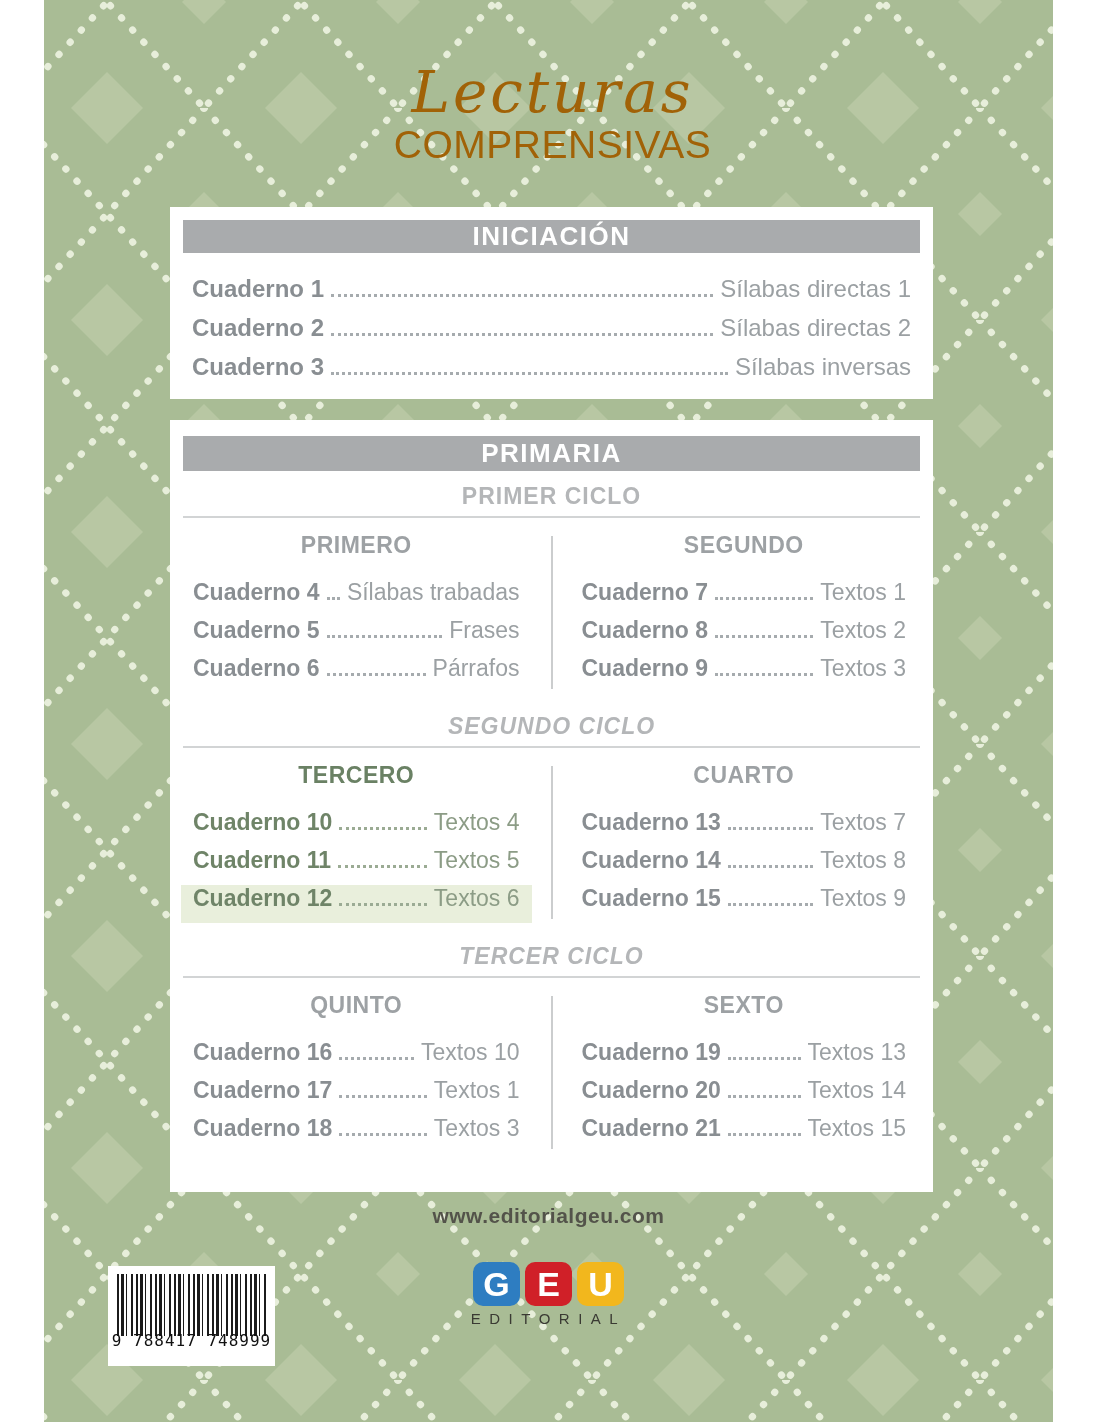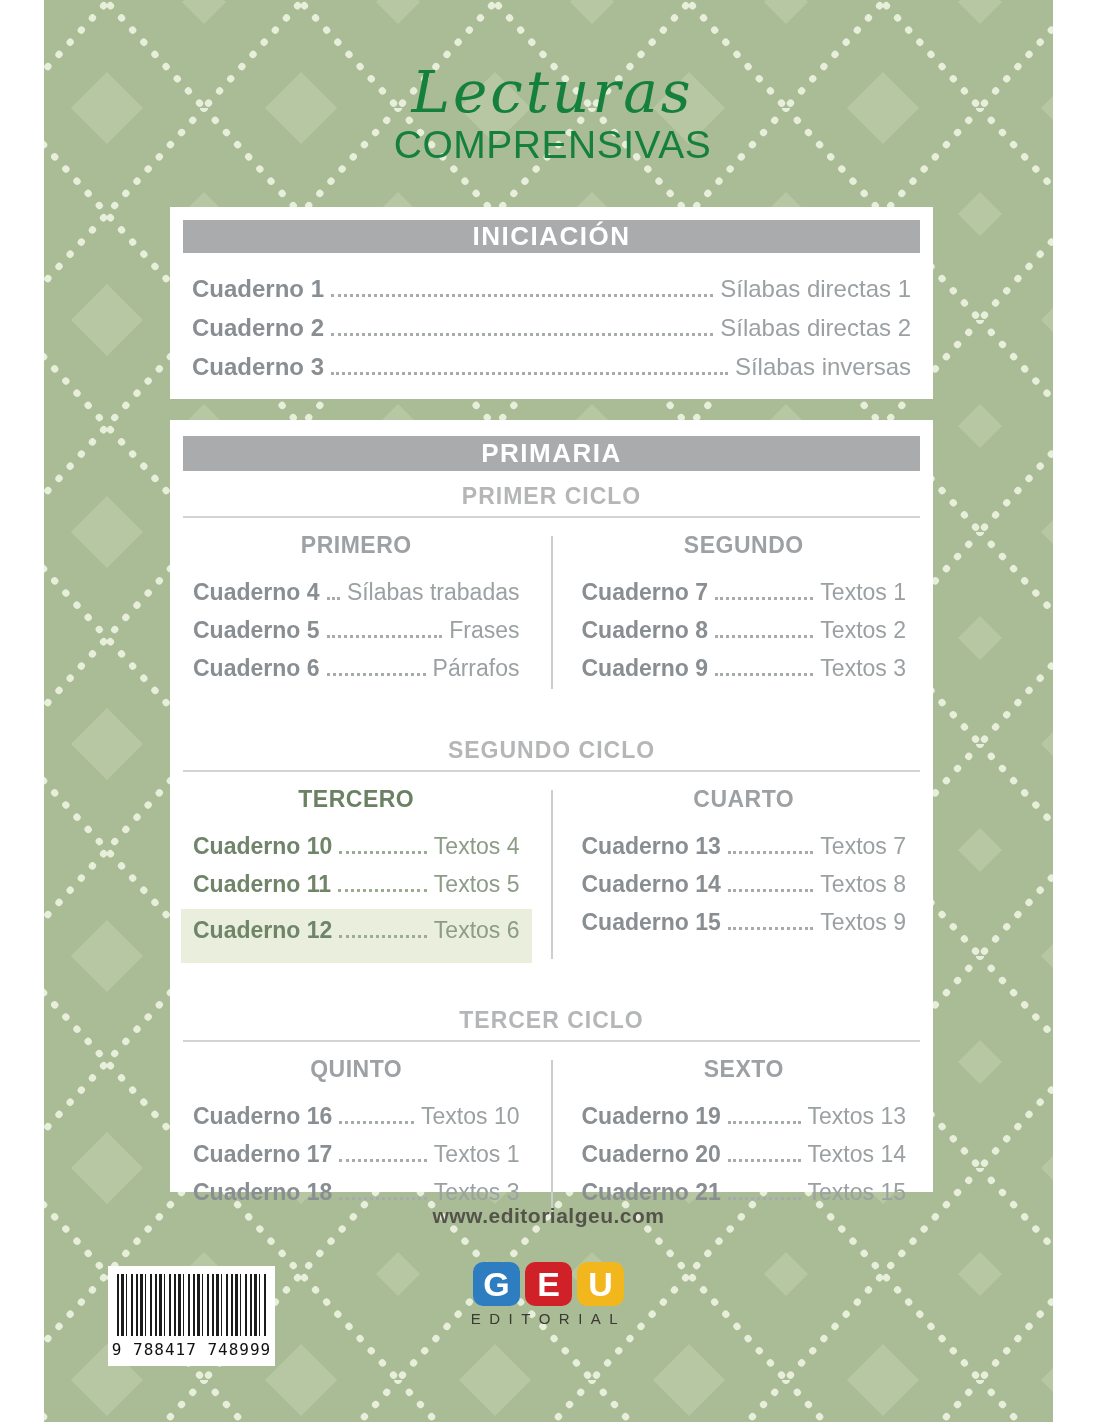--- a/index.html
+++ b/index.html
@@ -4,72 +4,72 @@
 <style>
   html,body{margin:0;padding:0;}
   body{width:1100px;height:1422px;background:#ffffff;font-family:"Liberation Sans",sans-serif;position:relative;overflow:hidden;}
   #page{position:absolute;left:0;top:0;width:1100px;height:1422px;}
 
   
   .cover{position:absolute;left:44px;top:0;width:1009px;height:1422px;background:#a9bc95;overflow:hidden;}
   .cover svg{display:block;}
 
   
-  .title-block{position:absolute;left:44px;top:62px;width:1017px;text-align:center;color:#15803d;}
+  .title-block{position:absolute;left:44px;top:62px;width:1017px;text-align:center;color:#a16207;}
   .title-script{font-family:"DejaVu Serif",serif;font-style:italic;font-size:58px;line-height:1.05;letter-spacing:3px;}
   .title-caps{font-family:"Liberation Sans",sans-serif;font-weight:normal;font-size:39px;line-height:1.0;letter-spacing:0.5px;margin-top:2px;}
 
   
   .panel{position:absolute;background:#ffffff;box-sizing:border-box;}
   #panel-iniciacion{left:170px;top:207px;width:763px;height:192px;padding:13px 13px 0;}
   #panel-primaria{left:170px;top:420px;width:763px;height:772px;padding:16px 13px 0;}
 
   .bar{background:#a9abad;height:33px;display:flex;align-items:center;justify-content:center;
        color:#ffffff;font-weight:bold;font-size:26px;letter-spacing:1.5px;}
   #panel-primaria .bar{height:35px;}
 
   .rows{padding:0 9px;margin-top:22px;}
   .row{display:flex;align-items:baseline;height:39px;font-size:24px;white-space:nowrap;}
   .row .label{font-weight:bold;color:#898e92;}
   .row .leader{flex:1;border-bottom:3px dotted #a6abae;margin:0 7px;min-width:12px;}
   .row .value{color:#9ba0a3;}
 
   
   .cycle-title{text-align:center;font-weight:bold;font-size:23px;letter-spacing:1px;color:#b4b6b8;margin-top:12px;}
-  .cycle + .cycle .cycle-title{margin-top:44px;}
+  .cycle + .cycle .cycle-title{margin-top:20px;font-style:italic;}
   .rule{height:2px;background:#d2d4d5;margin-top:6px;}
   .columns{display:flex;position:relative;margin-top:8px;}
   .divider{position:absolute;left:calc(50% - 1px);top:10px;bottom:4px;width:2px;background:#cbcdce;}
   .col{width:50%;box-sizing:border-box;}
   .col.left{padding:0 32px 0 10px;}
   .col.right{padding:0 14px 0 30px;}
   .col-title{text-align:center;font-weight:bold;font-size:23px;letter-spacing:0.5px;color:#9da1a4;margin:6px 0 20px;}
   .col .row{height:38px;font-size:23px;}
   .col.accent .col-title{color:#6a8164;}
   .col.accent .row .label{color:#6f8468;}
   .col.accent .row .value{color:#8c9c86;}
   .col.accent .row .leader{border-color:#9bab94;}
-  .row.highlight{background:#e9efdc;margin:0 -12px;padding:8px 12px;}
+  .row.highlight{background:#e9efdc;margin:0 -12px;padding:0 12px;}
 
   
   .website{position:absolute;left:44px;top:1204px;width:1009px;text-align:center;
            font-weight:bold;font-size:21px;letter-spacing:0.5px;color:#53534a;}
   .logo-block{position:absolute;left:44px;top:1262px;width:1009px;text-align:center;}
   .logo-tiles{display:inline-flex;gap:5px;}
   .tile{width:47px;height:44px;border-radius:10px;display:flex;align-items:center;justify-content:center;
         color:#ffffff;font-weight:bold;font-size:34px;}
   .logo-caption{margin-top:4px;font-size:15px;font-weight:500;letter-spacing:8.5px;padding-left:0;color:#3a3a33;}
 
   
   .barcode{position:absolute;left:108px;top:1266px;width:167px;height:100px;background:#ffffff;}
   .bars{position:absolute;left:9px;right:9px;top:8px;height:62px;
         background:repeating-linear-gradient(90deg,
           #1b1b1b 0 2px,#ffffff 2px 4px,#1b1b1b 4px 7px,#ffffff 7px 9px,
           #1b1b1b 9px 10px,#ffffff 10px 14px,#1b1b1b 14px 16px,#ffffff 16px 19px);}
-  .barcode-number{position:absolute;left:0;right:0;bottom:7px;text-align:center;
+  .barcode-number{position:absolute;left:0;right:0;bottom:16px;text-align:center;
         font-family:"DejaVu Sans Mono",monospace;font-size:16px;letter-spacing:1px;color:#111111;}
 </style>
 </head>
 <body>
 
 <div id="page">
 
   <div class="cover">
     <svg width="1009" height="1422" aria-hidden="true">
       <defs>

